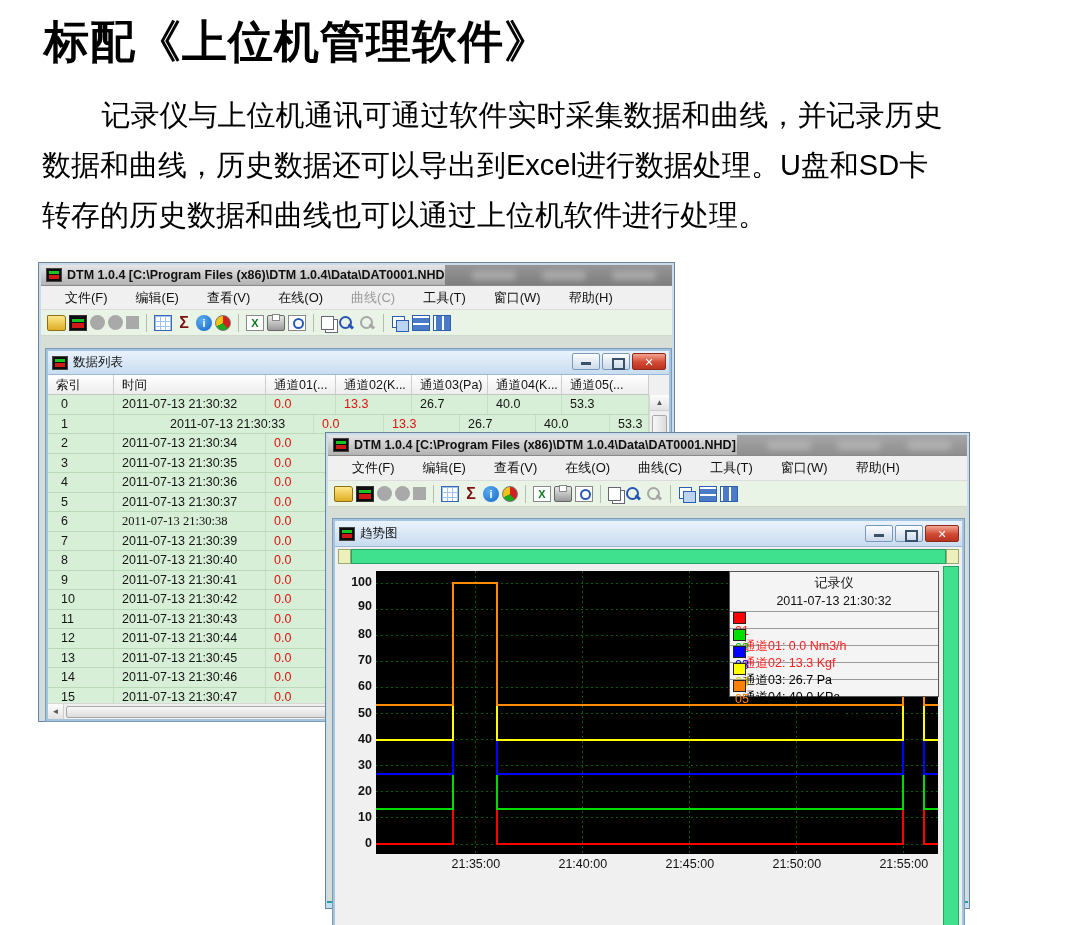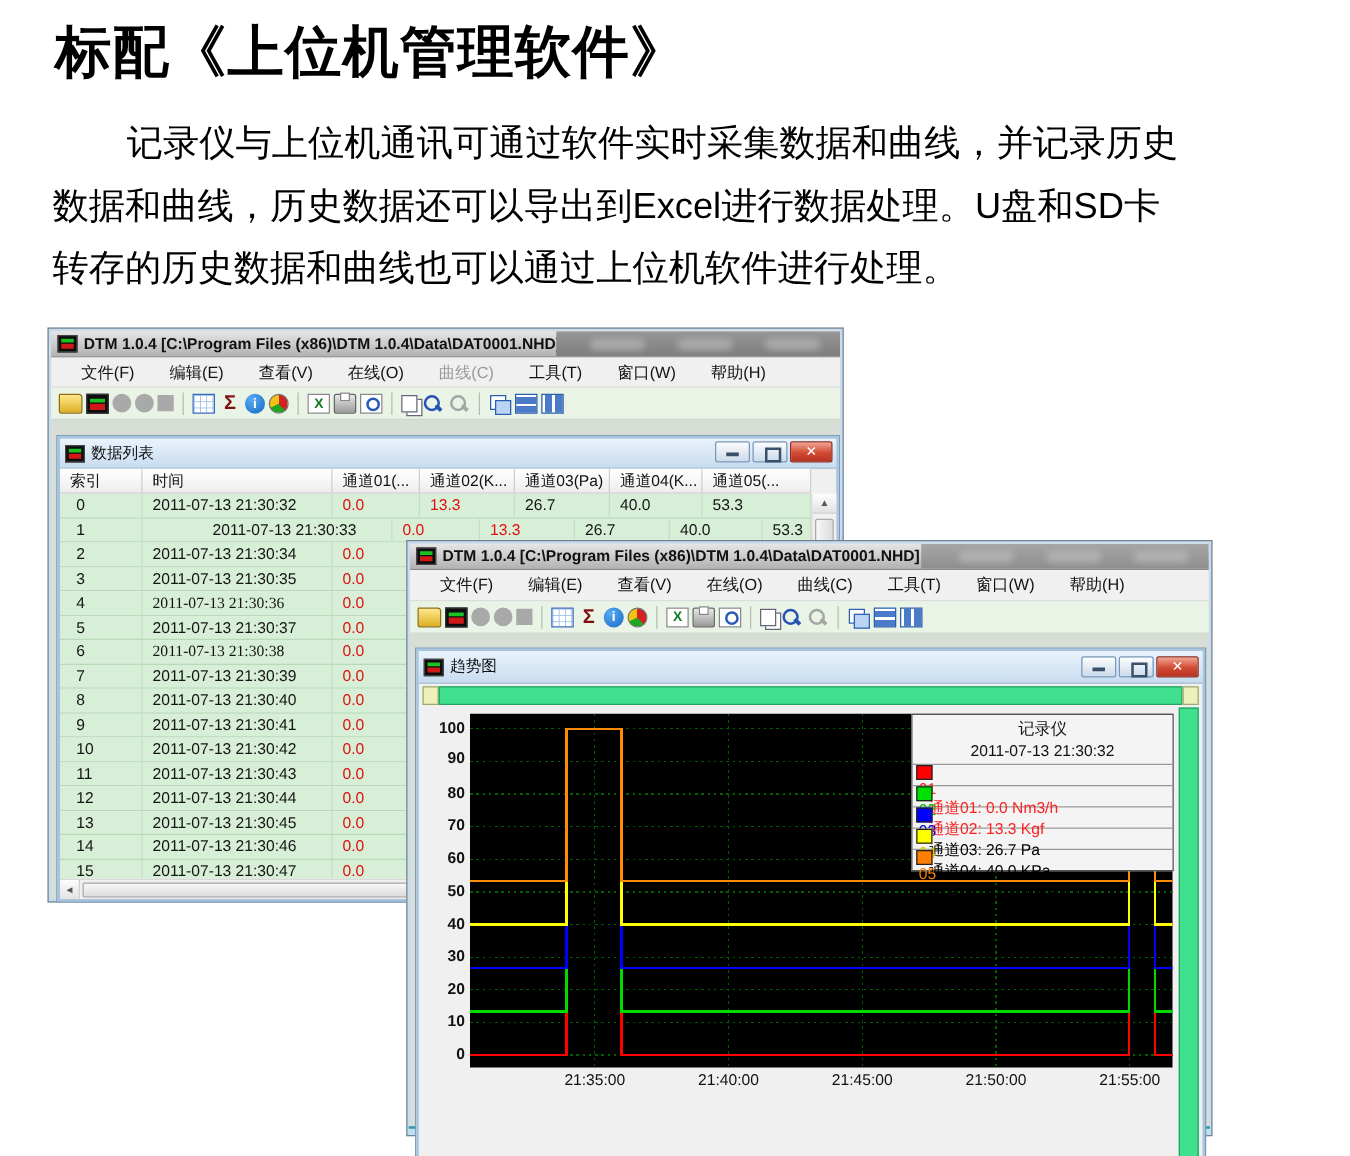--- a/index.html
+++ b/index.html
@@ -231,21 +231,21 @@
             <div class="dl-cell c0" style="width: 66px; flex: 0 0 66px;">3</div>
             <div class="dl-cell" style="width: 152px; flex: 0 0 152px;">2011-07-13 21:30:35</div>
             <div class="dl-cell red" style="width: 70px; flex: 0 0 70px;">0.0</div>
             <div class="dl-cell red" style="width: 76px; flex: 0 0 76px;">13.3</div>
             <div class="dl-cell" style="width: 76px; flex: 0 0 76px;">26.7</div>
             <div class="dl-cell" style="width: 74px; flex: 0 0 74px;">40.0</div>
             <div class="dl-cell" style="flex: 1 1 auto;">53.3</div>
           </div>
           <div class="dl-row">
             <div class="dl-cell c0" style="width: 66px; flex: 0 0 66px;">4</div>
-            <div class="dl-cell" style="width: 152px; flex: 0 0 152px; font-family: Liberation Serif, serif;">2011-07-13 21:30:36</div>
+            <div class="dl-cell" style="width: 152px; flex: 0 0 152px;">2011-07-13 21:30:36</div>
             <div class="dl-cell red" style="width: 70px; flex: 0 0 70px;">0.0</div>
             <div class="dl-cell red" style="width: 76px; flex: 0 0 76px;">13.3</div>
             <div class="dl-cell" style="width: 76px; flex: 0 0 76px;">26.7</div>
             <div class="dl-cell" style="width: 74px; flex: 0 0 74px;">40.0</div>
             <div class="dl-cell" style="flex: 1 1 auto;">53.3</div>
           </div>
           <div class="dl-row">
             <div class="dl-cell c0" style="width: 66px; flex: 0 0 66px;">5</div>
             <div class="dl-cell" style="width: 152px; flex: 0 0 152px;">2011-07-13 21:30:37</div>
             <div class="dl-cell red" style="width: 70px; flex: 0 0 70px;">0.0</div>

